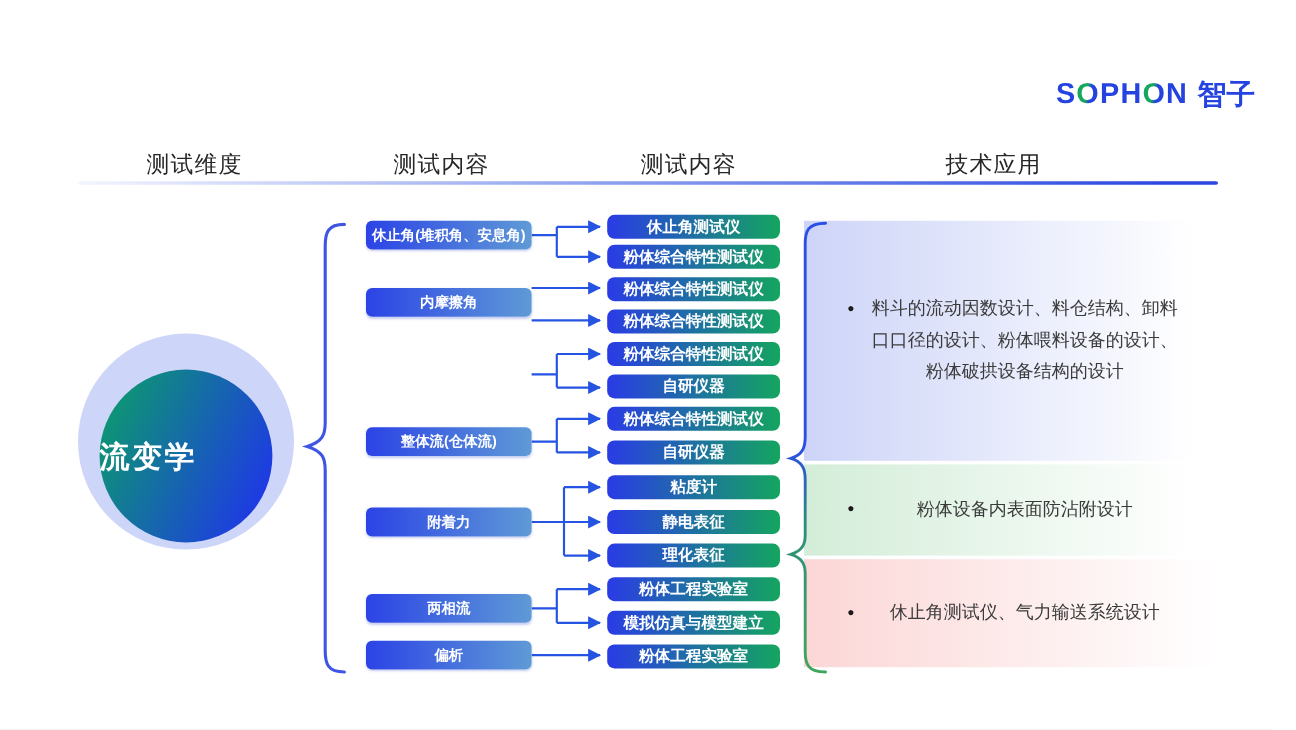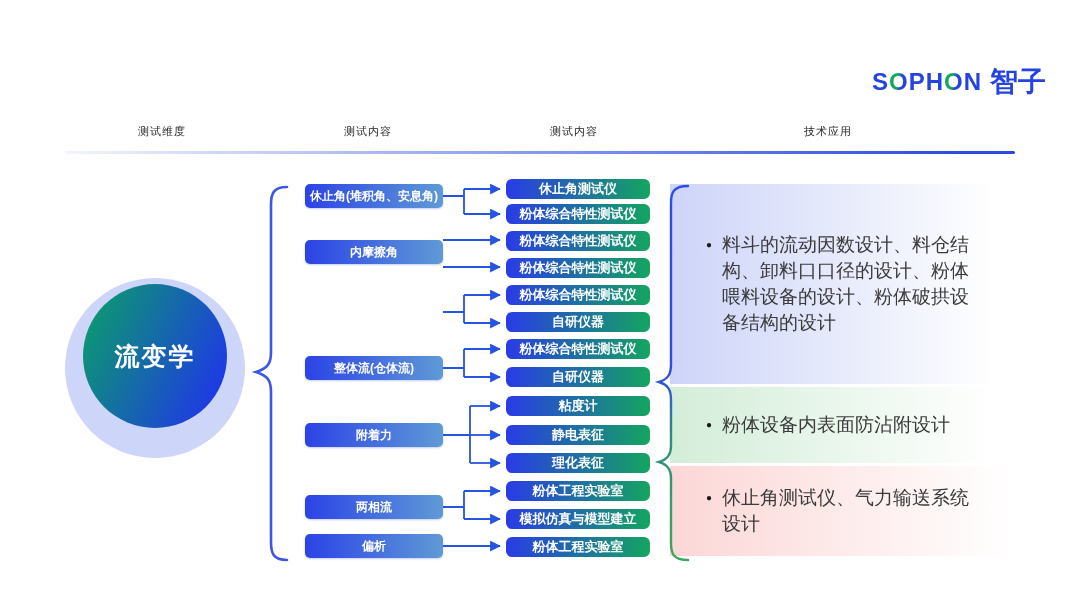--- a/index.html
+++ b/index.html
@@ -9,51 +9,51 @@
   
   .title-wrap{position:absolute;left:30px;top:22px;display:flex;align-items:center;gap:9px;}
   .title-icon{position:relative;width:24px;height:31px;flex:0 0 auto;}
   .title-icon .g{position:absolute;left:0;top:1px;width:7px;height:15px;border:4px solid #1fae5b;border-radius:4px;}
   .title-icon .b{position:absolute;left:9px;top:7px;width:8px;height:16px;border:4px solid #2342e6;border-radius:4px;background:#fff;}
   .page-title{font-size:20px;font-weight:700;color:#2b2b2b;letter-spacing:0.5px;}
   .logo{position:absolute;right:34px;top:27px;display:flex;align-items:center;gap:8px;margin-top:36px;}
   .logo .en{font-size:24px;font-weight:700;color:#2443e0;letter-spacing:1px;}
   .logo .en .o{background:linear-gradient(100deg,#16a75f 42%,#2443e0 58%);
                -webkit-background-clip:text;background-clip:text;color:transparent;}
-  .logo .cn{font-size:28px;font-weight:700;color:#2443e0;}
+  .logo .cn{font-size:24px;font-weight:700;color:#2443e0;}
 
   
-  .col-head{position:absolute;top:124px;transform:translateX(-50%);font-size:11px;font-weight:500;
+  .col-head{position:absolute;top:124px;transform:translateX(-50%);font-size:19px;font-weight:500;
             color:#262626;letter-spacing:1px;white-space:nowrap;text-align:center;}
   .divider{position:absolute;left:65px;top:151px;width:950px;height:3px;border-radius:2px;
            background:linear-gradient(90deg,#f3f5fe,#8fa2ee 45%,#2b49e0 95%,#2b49e0);}
 
   
   .halo{position:absolute;left:65px;top:278px;width:180px;height:180px;border-radius:50%;background:#cdd5f9;}
-  .circle{position:absolute;left:83px;top:284px;width:144px;height:144px;border-radius:50%;
+  .circle{position:absolute;left:83px;top:308px;width:144px;height:144px;border-radius:50%;
           background:linear-gradient(115deg,#0ba264 0%,#1e3ae4 88%);
-          display:flex;align-items:center;justify-content:center;}
+          display:flex;align-items:center;}
   .circle span{color:#fff;font-size:25px;font-weight:700;letter-spacing:2px;}
 
   
   .cbtn{position:absolute;left:305px;width:138px;height:24px;line-height:24px;border-radius:5px;
         background:linear-gradient(90deg,#2b43e6,#5f9ad6);color:#fff;font-size:12px;font-weight:700;
         text-align:center;white-space:nowrap;box-shadow:0 1px 2px rgba(30,60,200,.25);}
   .ibtn{position:absolute;left:506px;width:144px;height:20px;line-height:20px;border-radius:6px;
         background:linear-gradient(90deg,#2a3be6,#14a55f);color:#fff;font-size:13px;font-weight:700;
         text-align:center;white-space:nowrap;}
 
   
   .panel{position:absolute;left:670px;width:338px;display:flex;align-items:center;}
   .panel-blue {top:184px;height:200px;background:linear-gradient(90deg,#cdd4f8,#ffffff 96%);}
   .panel-green{top:387px;height:76px; background:linear-gradient(90deg,#d3edd8,#ffffff 96%);}
   .panel-red  {top:466px;height:90px; background:linear-gradient(90deg,#fcd6d6,#fffdfd 96%);}
   .bullet-row{display:flex;gap:10px;padding-left:36px;}
   .dot{color:#1a1a1a;font-size:10px;line-height:26px;}
-  .bullet-text{font-size:19px;line-height:26px;color:#3a3a3a;width:264px;}
+  .bullet-text{font-size:15px;line-height:26px;color:#3a3a3a;width:264px;text-align:center;}
 
   svg.overlay{position:absolute;left:0;top:0;pointer-events:none;}
 </style>
 </head>
 <body>
 
 <div class="stage">
 
   <div class="logo">
     <span class="en"><span>S</span><span class="o">O</span><span>PH</span><span class="o">O</span><span>N</span></span>

